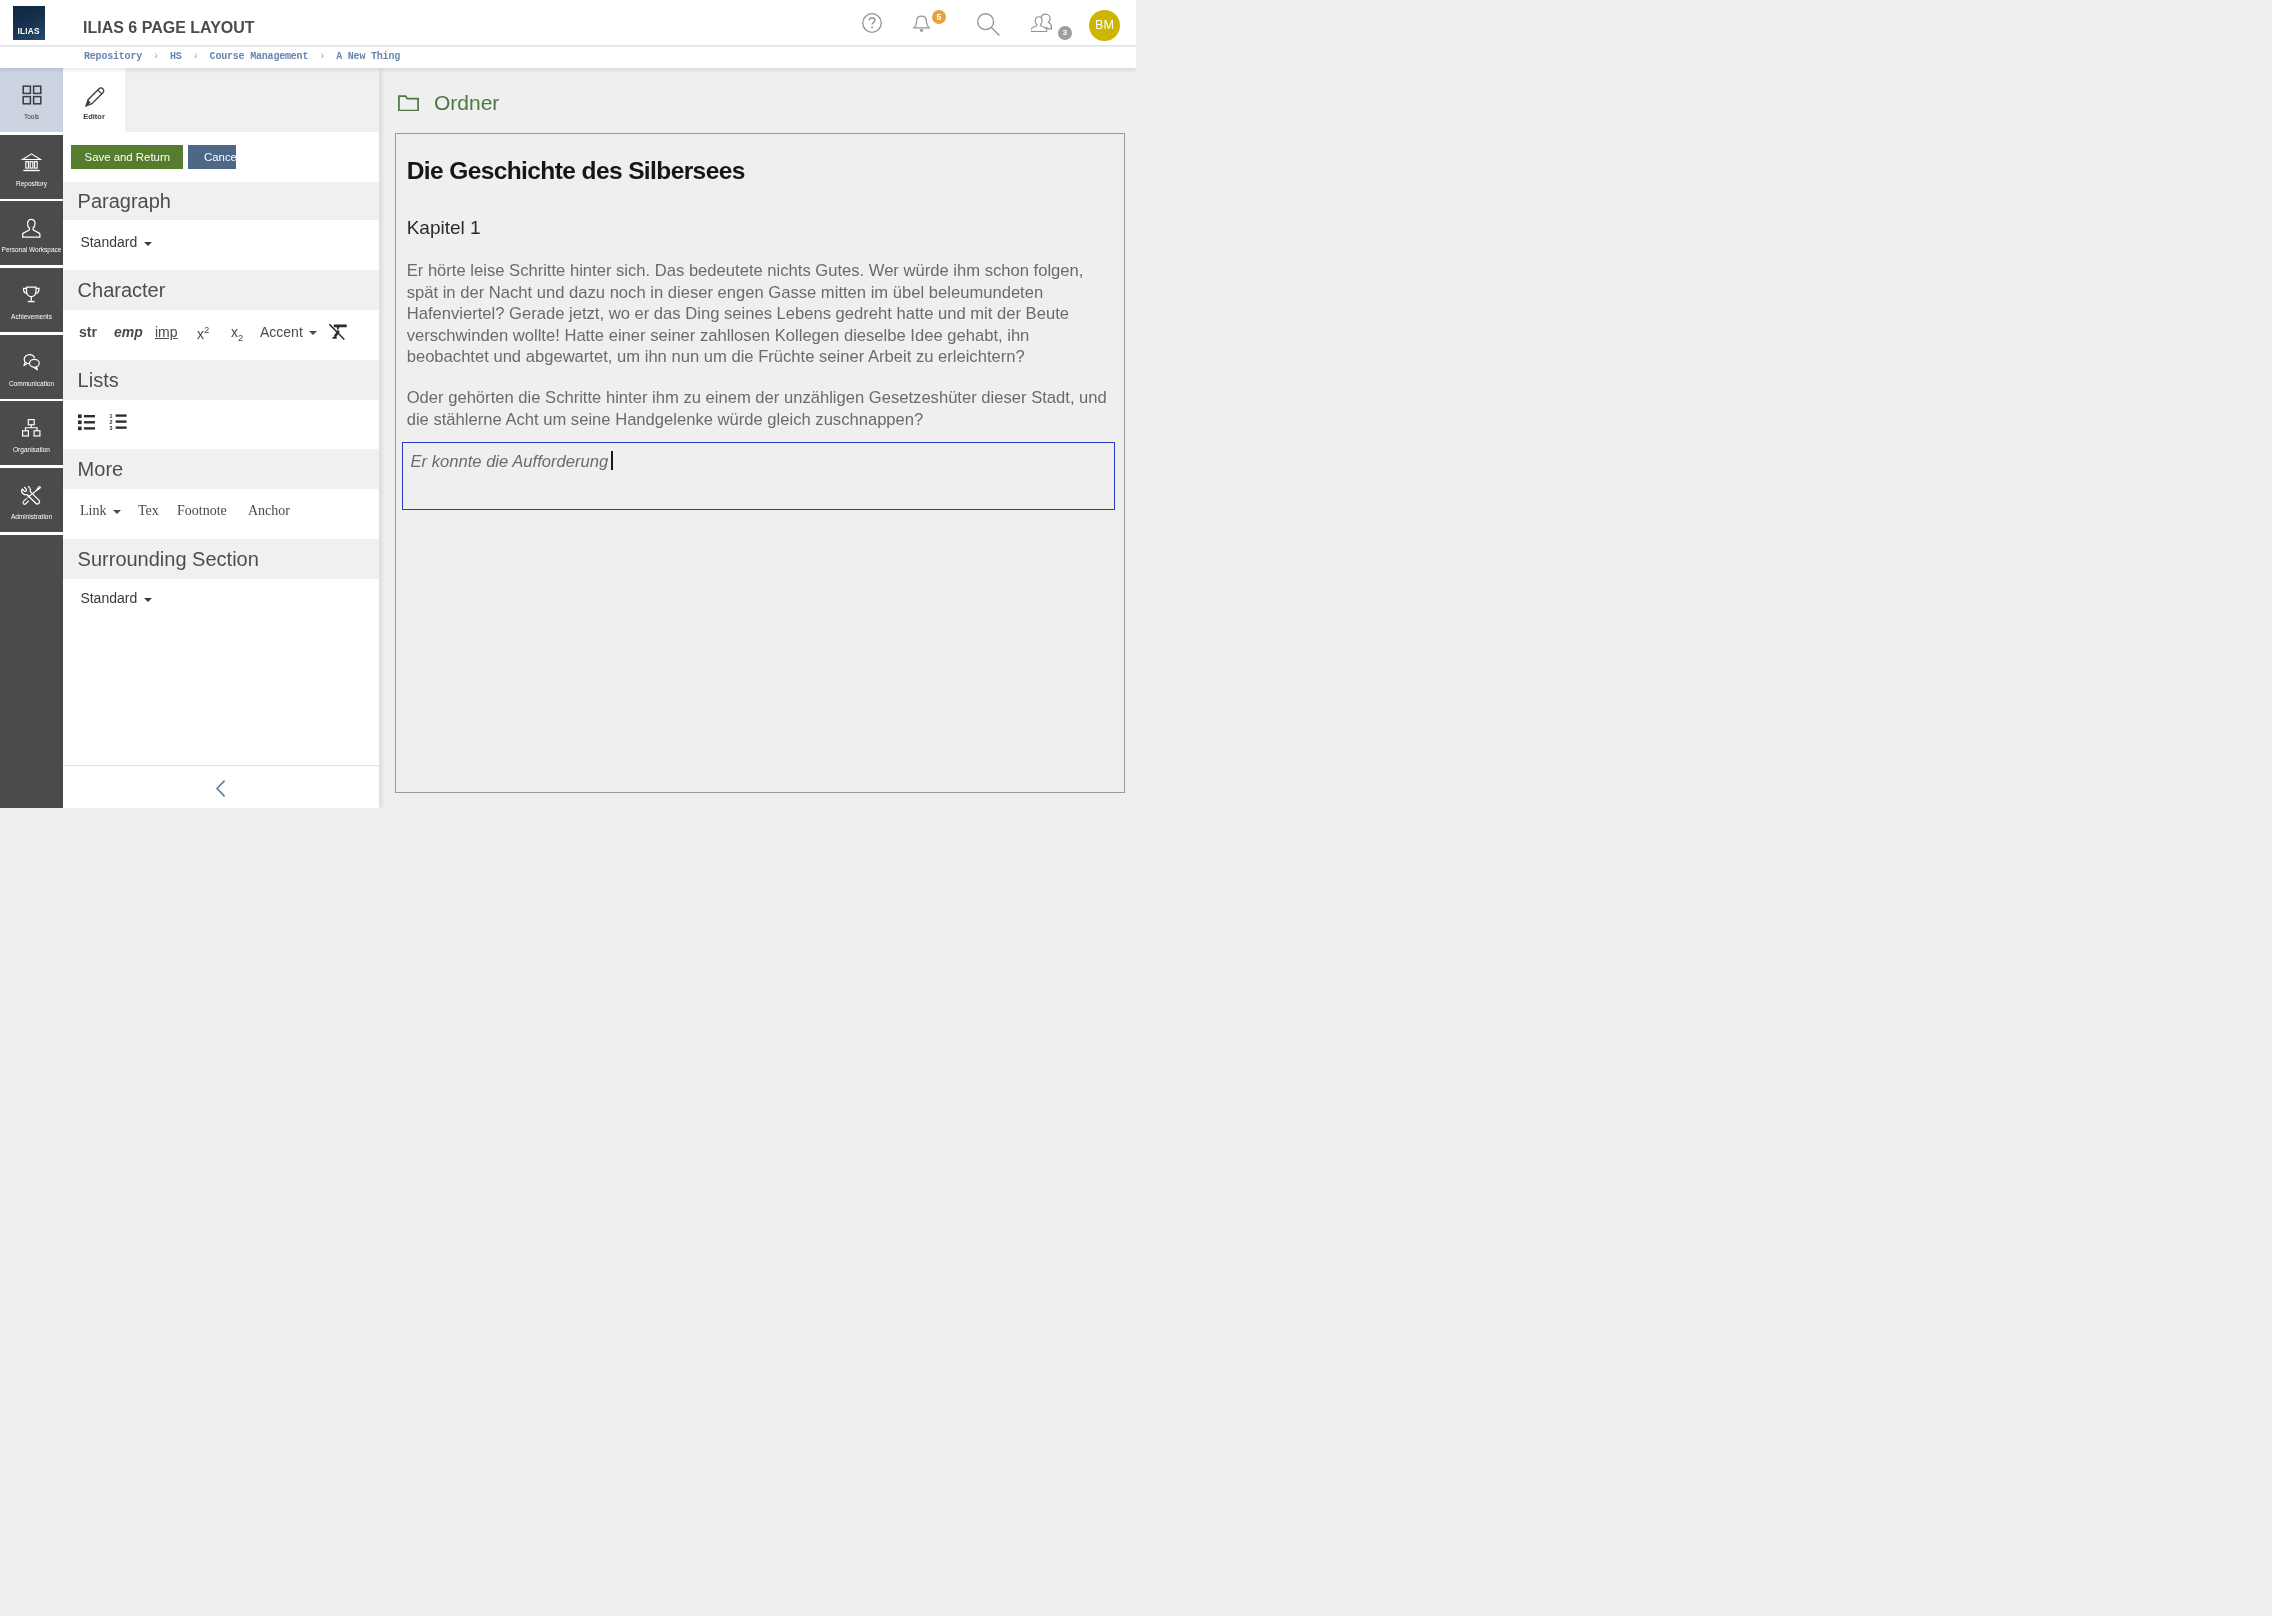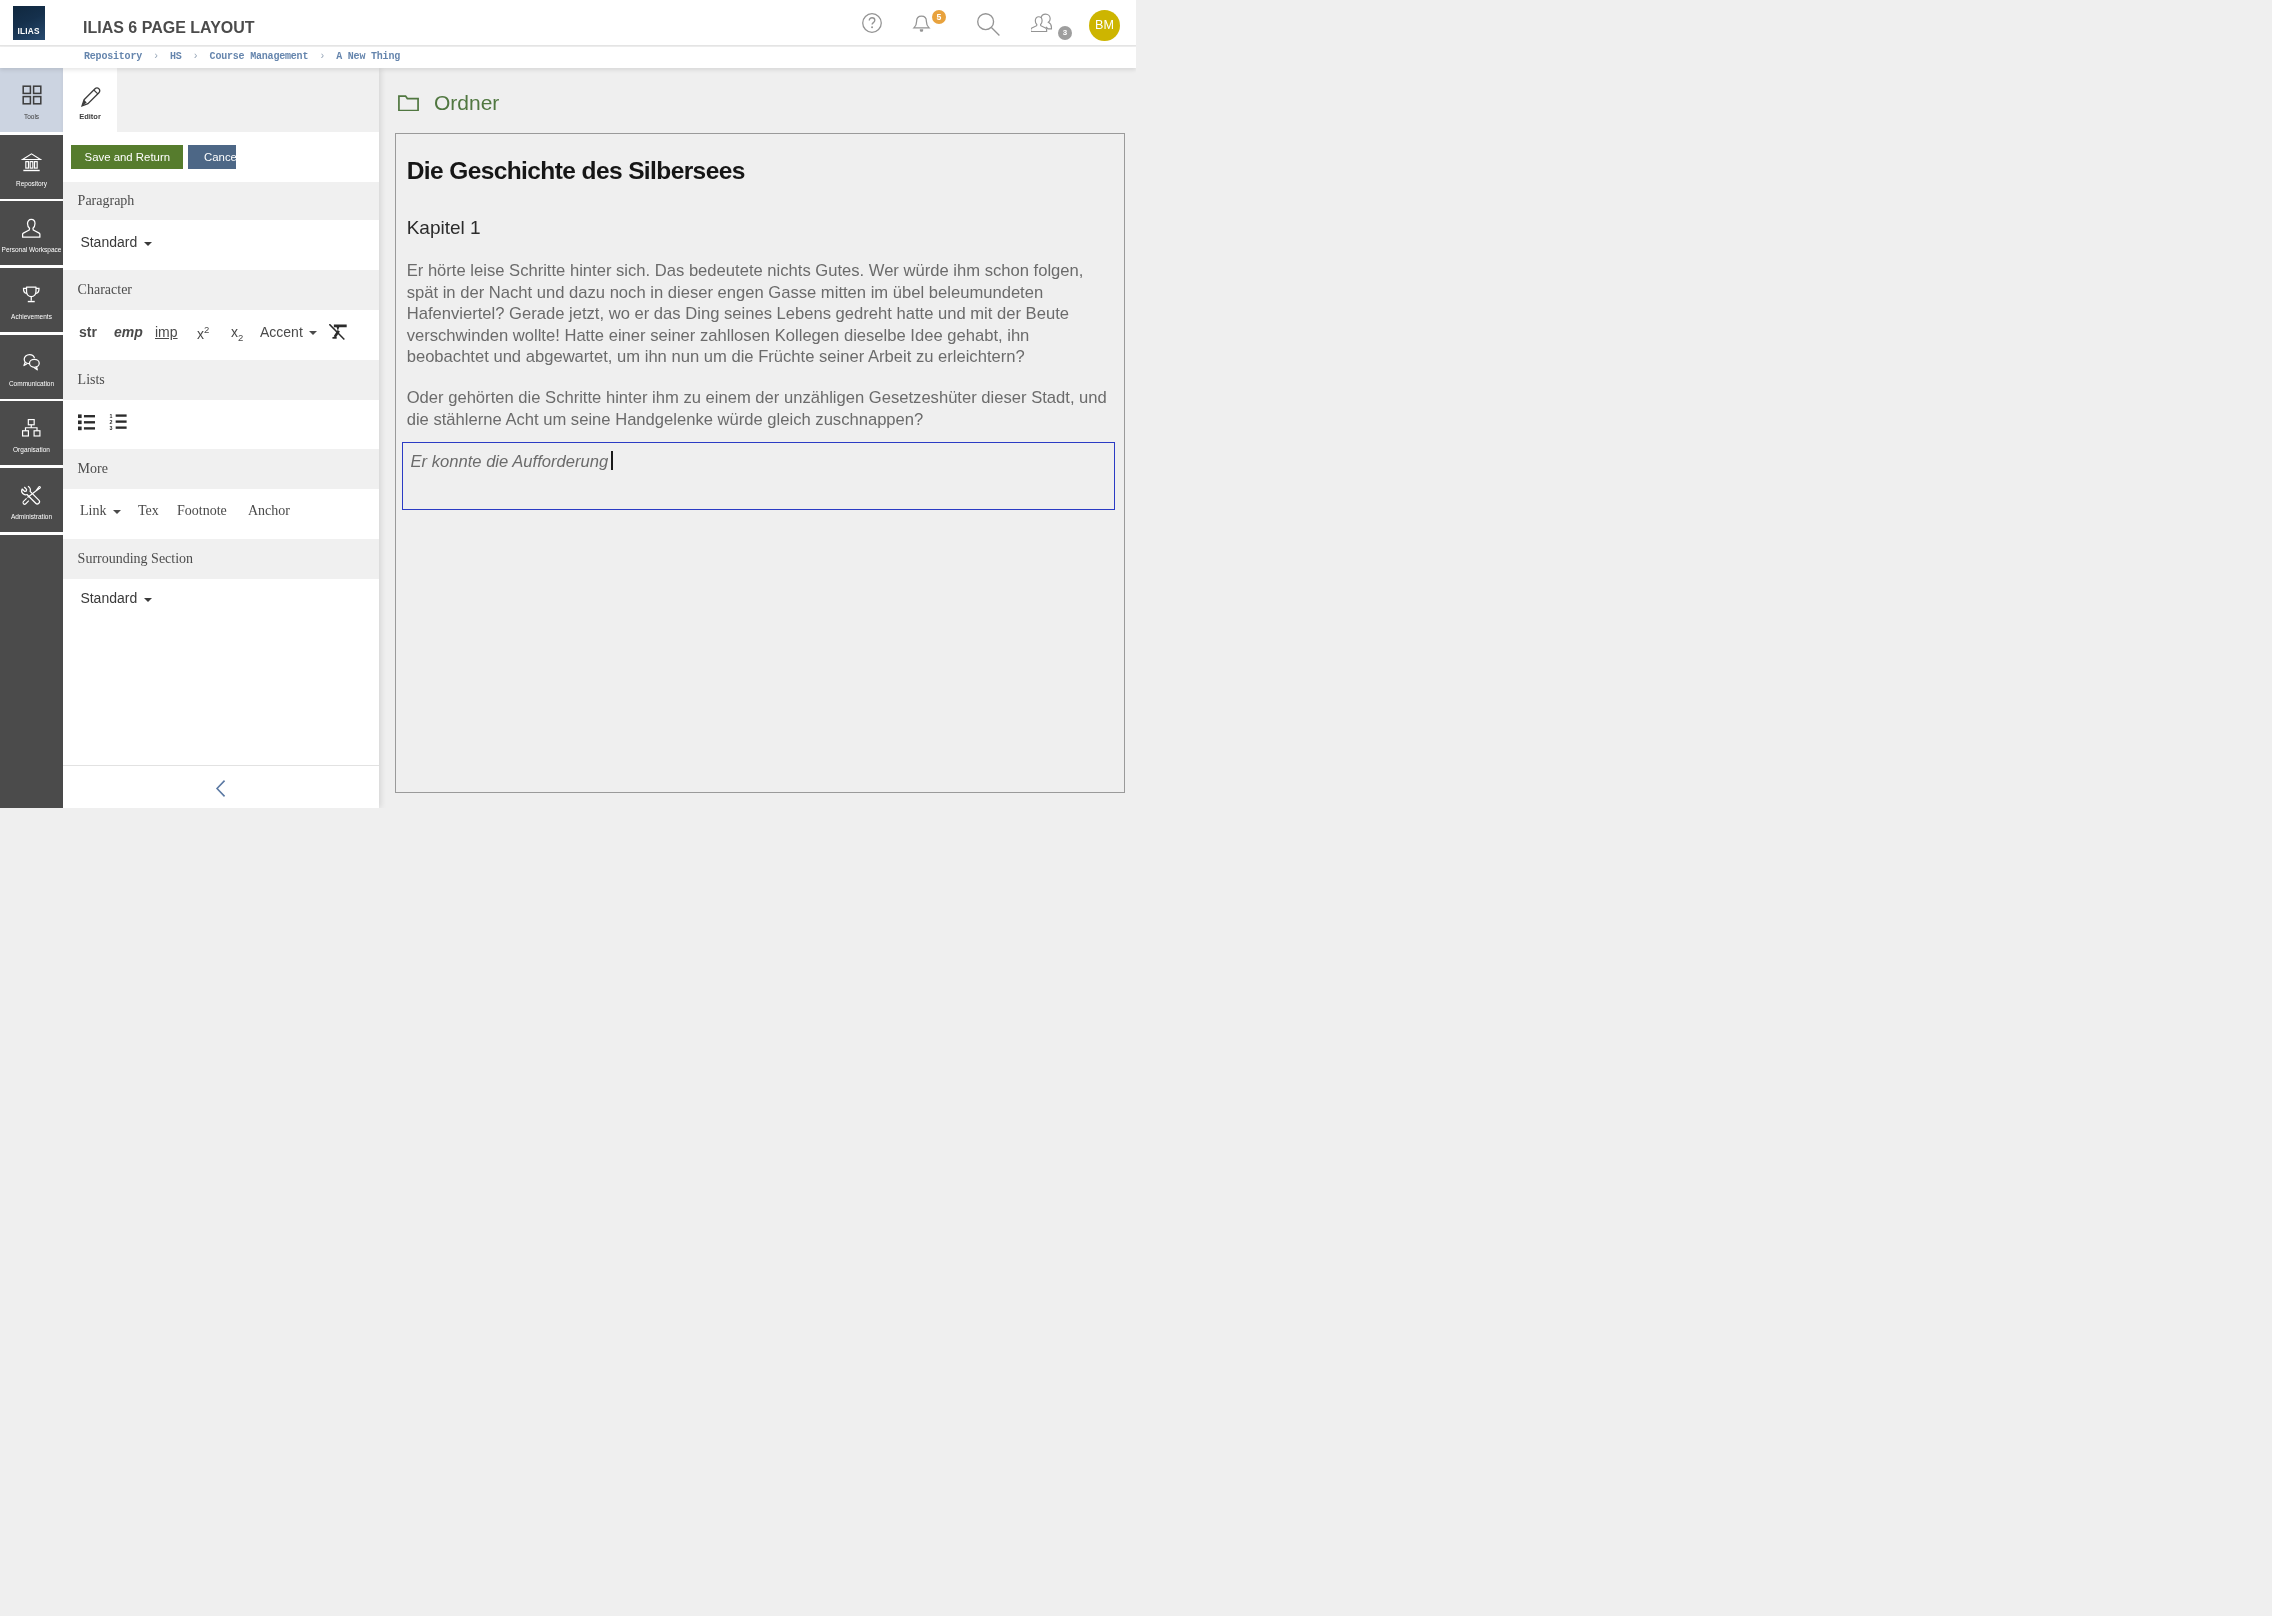--- a/index.html
+++ b/index.html
@@ -23,25 +23,25 @@
 
 .rail { position:absolute; left:0; top:68px; width:63px; bottom:0; background:#4b4b4b; z-index:10; }
 .tile { position:absolute; left:0; width:63px; height:67px; background:#4b4b4b; color:#fff; z-index:12; border-bottom:3px solid #fff; }
 .tile.active { background:#ccd4e1; color:#3d3d3d; }
 .tile .ticon { position:absolute; left:0; right:0; top:16.6px; height:21px; display:flex; align-items:center; justify-content:center; }
 .tile .tlabel { position:absolute; left:0; right:0; top:45px; text-align:center; font-size:6.5px; letter-spacing:0px; font-weight:400; white-space:nowrap; }
 
 
 .panel { position:absolute; left:63px; top:68px; width:316px; bottom:0; background:#fff; z-index:20; box-shadow:2.4px 0 6.3px rgba(0,0,0,0.12); }
 .panel .topbar { position:absolute; left:0; top:0; width:316px; height:64px; background:#f0f0f0; }
-.panel .tab { position:absolute; left:0; top:0; width:54px; height:64px; background:#fff; }
+.panel .tab { position:absolute; left:0; top:0; width:62px; height:64px; background:#fff; }
 .panel .tab .picon { position:absolute; left:0; right:0; top:17.4px; display:flex; justify-content:center; }
 .panel .tab .plabel { position:absolute; left:0; right:0; top:44px; text-align:center; font-size:7.5px; font-weight:600; color:#3d3d3d; }
 .row { position:absolute; left:0; width:316px; background:#fff; }
-.band { position:absolute; left:0; width:316px; background:#f0f0f0; color:#4d4d4d; font-size:14px; display:flex; align-items:center; padding-left:14.6px;font-family:Liberation Serif, serif; }
+.band { position:absolute; left:0; width:316px; background:#f0f0f0; color:#4d4d4d; font-size:20px; display:flex; align-items:center; padding-left:14.6px; }
 .btn { display:inline-block; height:24px; line-height:24px; color:#fff; font-size:11.4px; text-align:center; }
 .caret { display:inline-block; width:0; height:0; border-left:4px solid transparent; border-right:4px solid transparent; border-top:4.7px solid #3a3a3a; vertical-align:middle; margin-left:6.3px; }
 .toolrow { color:#4a4a4a; font-size:14px; }
 
 
 .dd { position:absolute; left:11.4px; top:545px; width:231px; height:138px; background:#fff; box-shadow:0 4px 9.5px rgba(0,0,0,0.15); z-index:5; }
 .dd .sel { position:absolute; left:0; top:0; width:231px; height:75px; background:#e1e1e1; }
 .dd .item { position:absolute; left:8.3px; width:217px; height:54px; display:flex; align-items:center; }
 .dd .item .itxt { font-size:15px; color:#2b2b2b; margin-left:20.5px; }
 .yellow { top:8.7px; background:#f8f3cd; }

